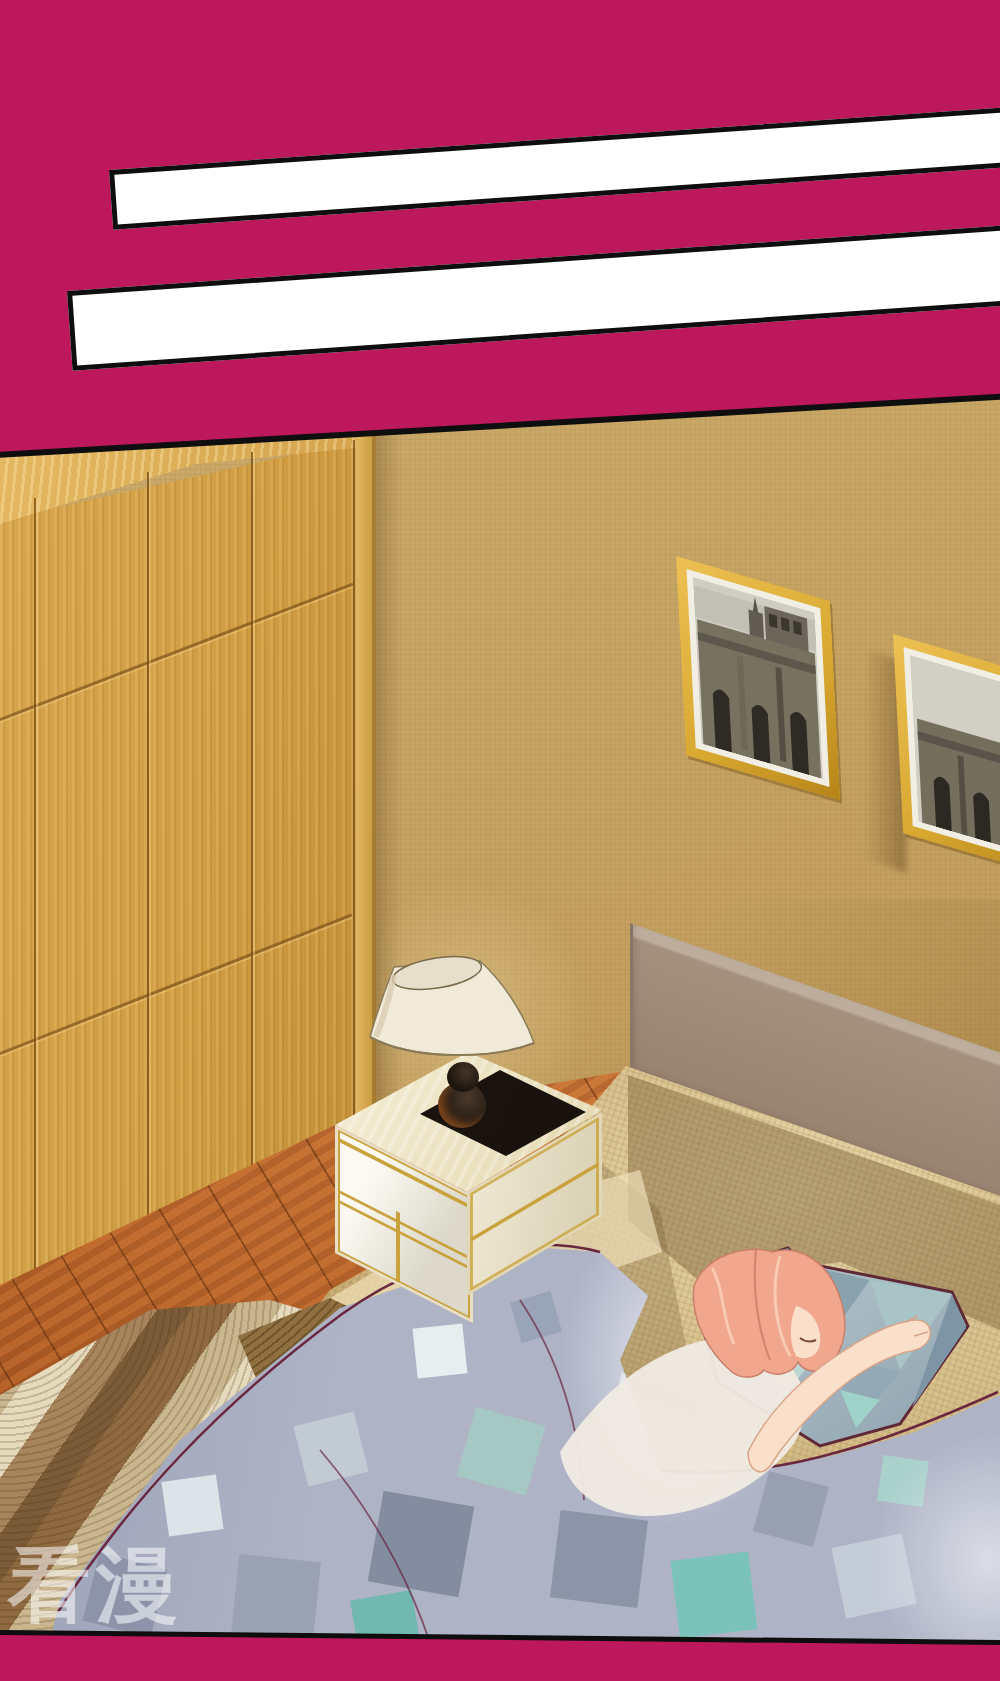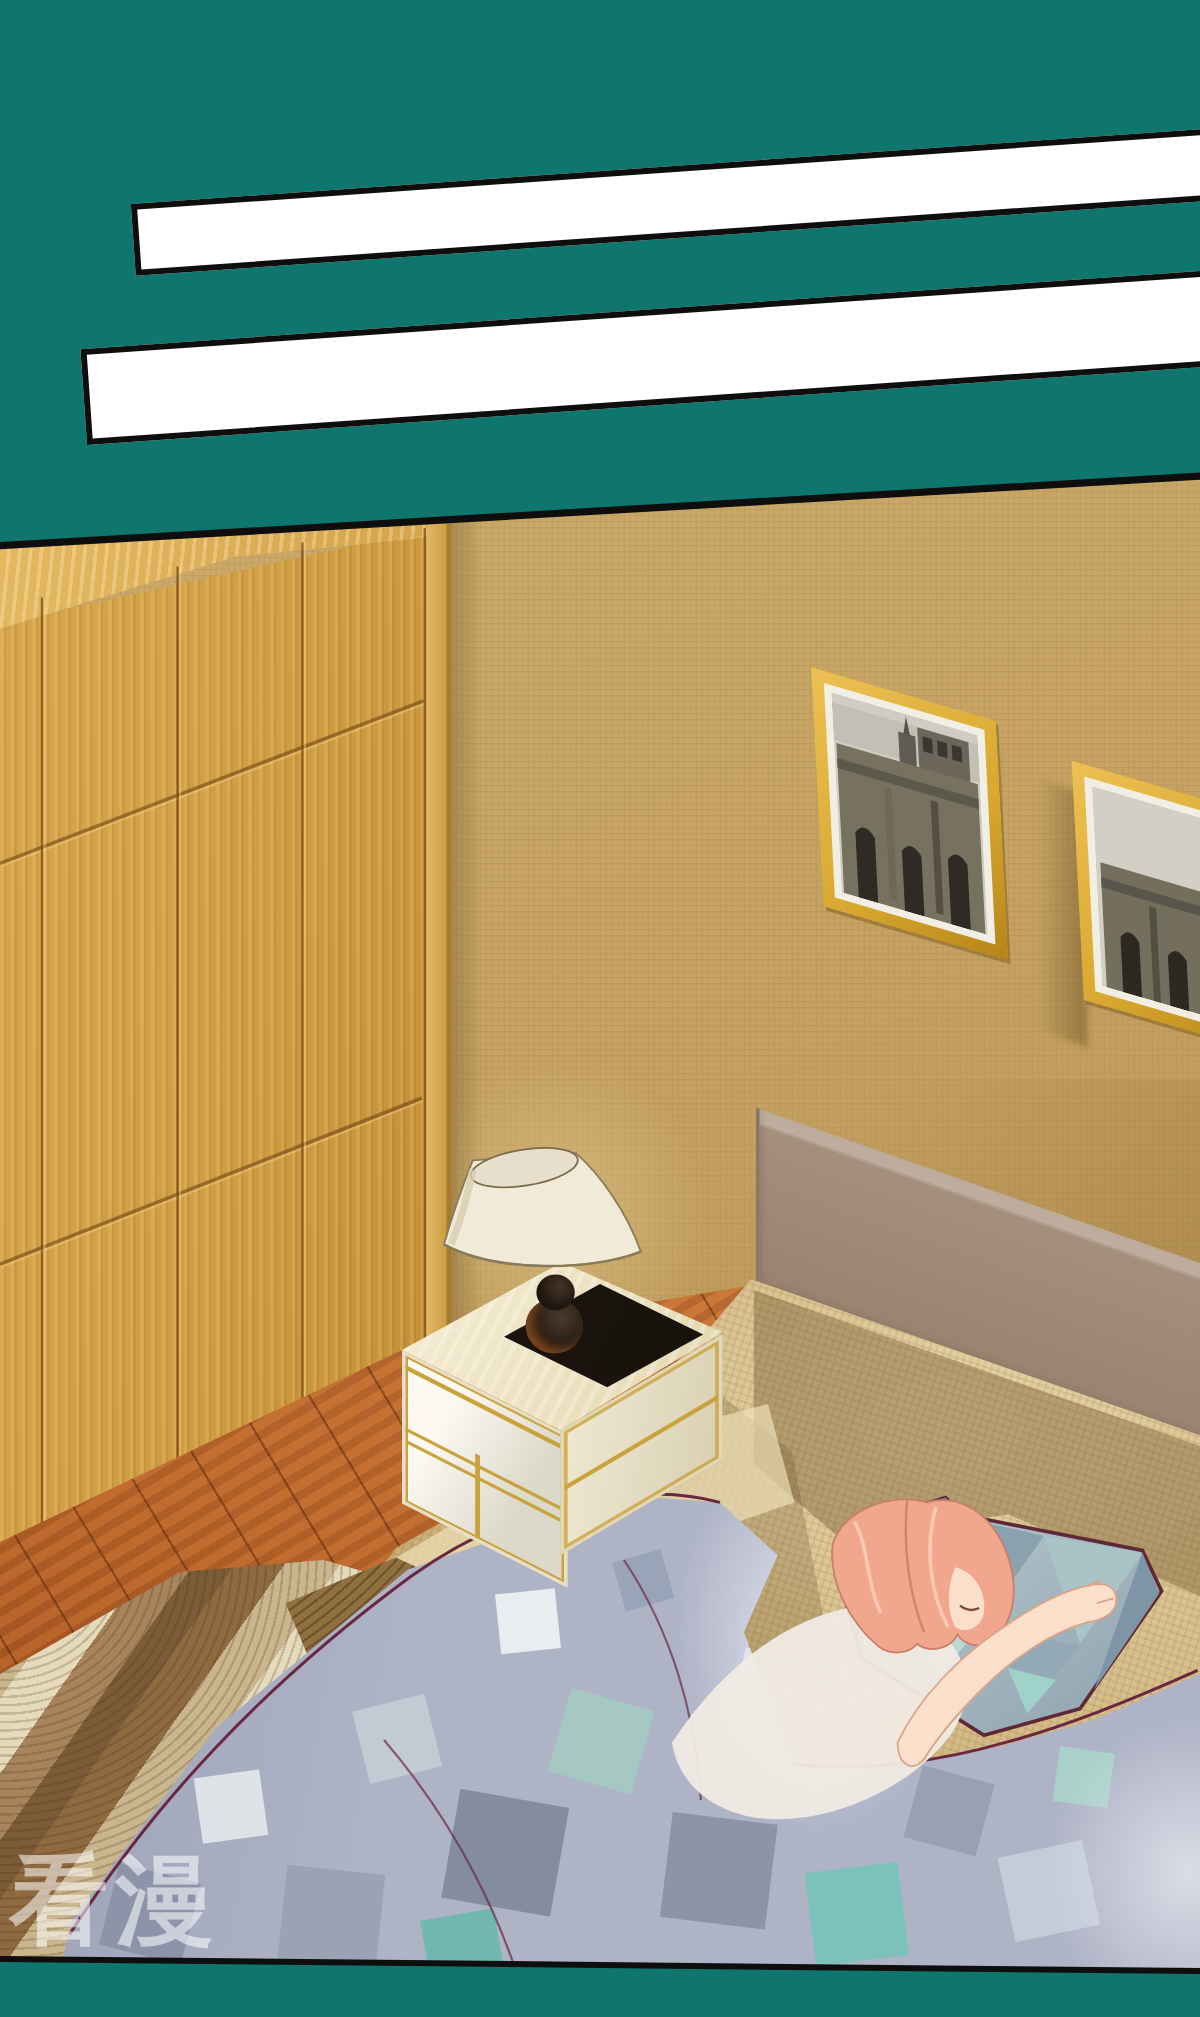--- a/index.html
+++ b/index.html
@@ -1,16 +1,16 @@
 <!DOCTYPE html>
 <html><head>
 <meta charset="utf-8">
 <style>
   html,body{margin:0;padding:0;background:#ffffff;}
-  #page{position:relative;width:1000px;height:1681px;overflow:hidden;background:#0f766e;
+  #page{position:relative;width:1000px;height:1681px;overflow:hidden;background:#be185d;
         font-family:"DejaVu Sans","Liberation Sans",sans-serif;}
   .abs{position:absolute;}
 
   
   #scene{position:absolute;left:0;top:0;width:1000px;height:1681px;
          clip-path:polygon(0 456px,1000px 398px,1000px 1644px,0 1634px);}
 
   
   #wall{left:0;top:390px;width:1000px;height:1260px;
         background:

